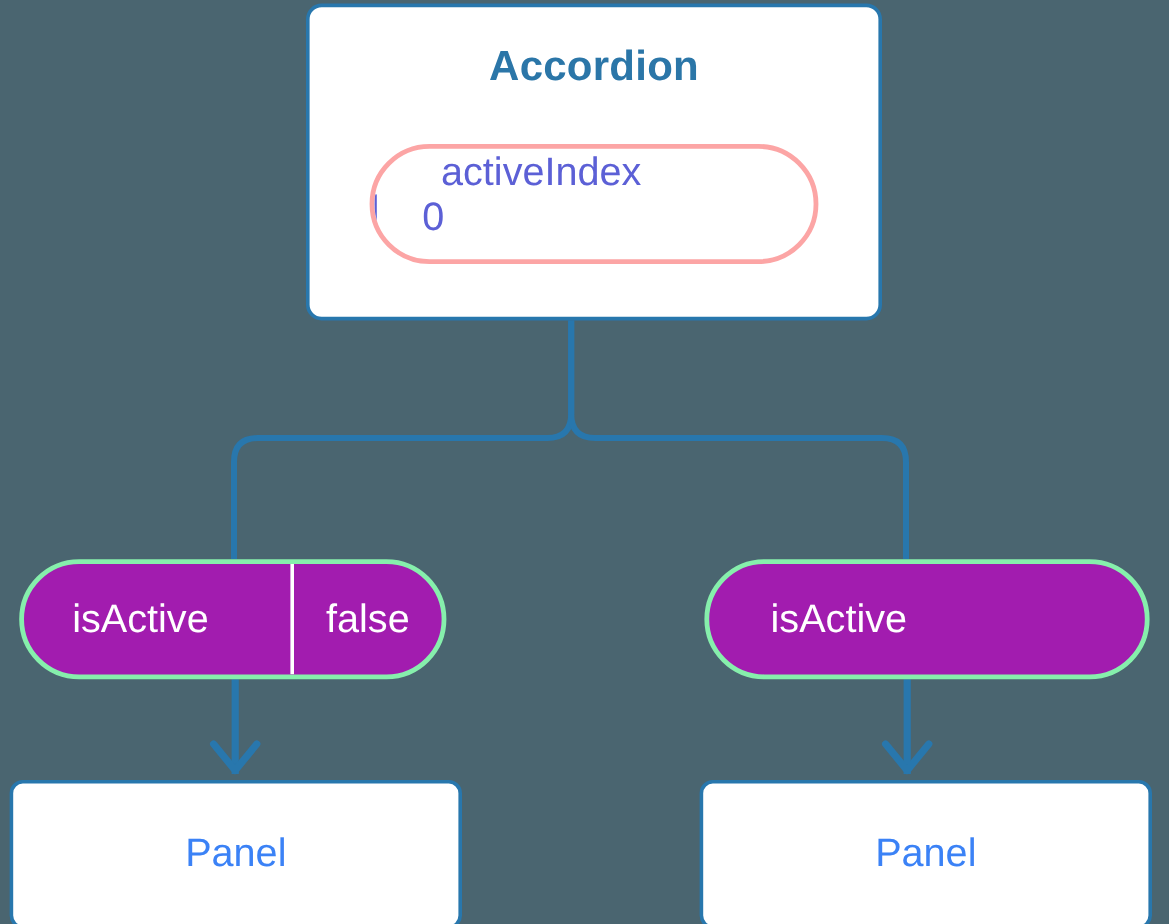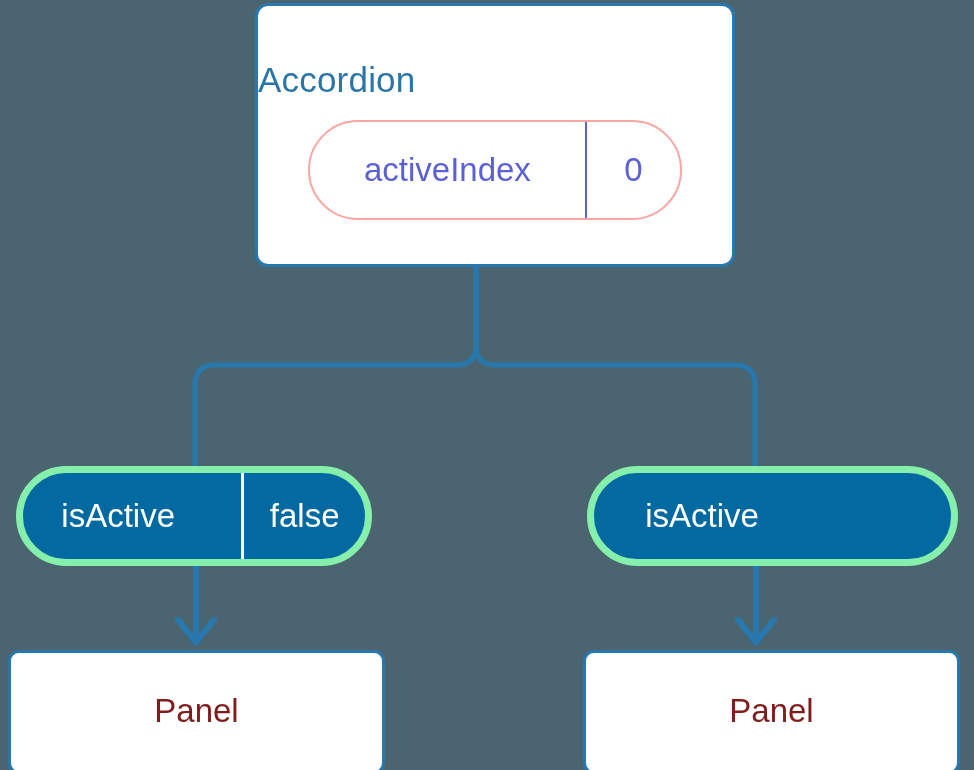--- a/index.html
+++ b/index.html
@@ -38,43 +38,43 @@
   #accordion-card {
     left: 255px;
     top: 3px;
     width: 480px;
     height: 264px;
   }
   .comp-title {
     position: absolute;
     left: 0;
     right: 0;
-    top: 54px;
-    text-align: left;
+    top: 30px;
+    text-align: center;
     color: #2b76a8;
     font-size: 35px;
-    font-weight: 400;
+    font-weight: 700;
     letter-spacing: 0.2px;
   }
 
   
   .panel-card {
     position: absolute;
     background: #ffffff;
     border: 3px solid #2877ad;
     border-radius: 11px;
     box-sizing: border-box;
     display: flex;
     align-items: center;
     justify-content: center;
   }
   #panel-left  { left: 8px;   top: 650px; width: 377px; height: 124px; }
   #panel-right { left: 583px; top: 650px; width: 377px; height: 124px; }
   .panel-label {
-    color: #7f1d1d;
+    color: #3b82f6;
     font-size: 33px;
     font-weight: 400;
     margin-top: -2px;
   }
 
   
   .pill {
     position: absolute;
     box-sizing: border-box;
     display: flex;
@@ -91,29 +91,30 @@
   .pill .pill-key {
     padding: 0 18px;
   }
   .pill .pill-val {
     padding: 0 16px;
   }
 
   
   .pill-outline {
     background: #ffffff;
-    border: 2px solid #fca5a5;
+    border: 4px solid #fca5a5;
+    flex-direction: column;
   }
   .pill-outline .cell { color: #5c60d6; font-size: 33px; }
   .pill-outline .pill-val { border-left: 2px solid #5c60d6; }
 
   
   .pill-filled {
-    background: #0369a1;
-    border: 7px solid #86efac;
+    background: #a21caf;
+    border: 4px solid #86efac;
     gap: 28px;
   }
   .pill-filled .cell { color: #ffffff; font-size: 33px; }
   .pill-filled .pill-val { border-left: 3px solid #ffffff; }
 
   #pill-active-index { left: 308px; top: 120px; width: 374px; height: 100px; }
   #pill-active-index .pill-key { width: 278px; }
   #pill-active-index .pill-val { width: 96px; }
 
   #pill-is-active-true  { left: 16px;  top: 466px; width: 356px; height: 100px; }

